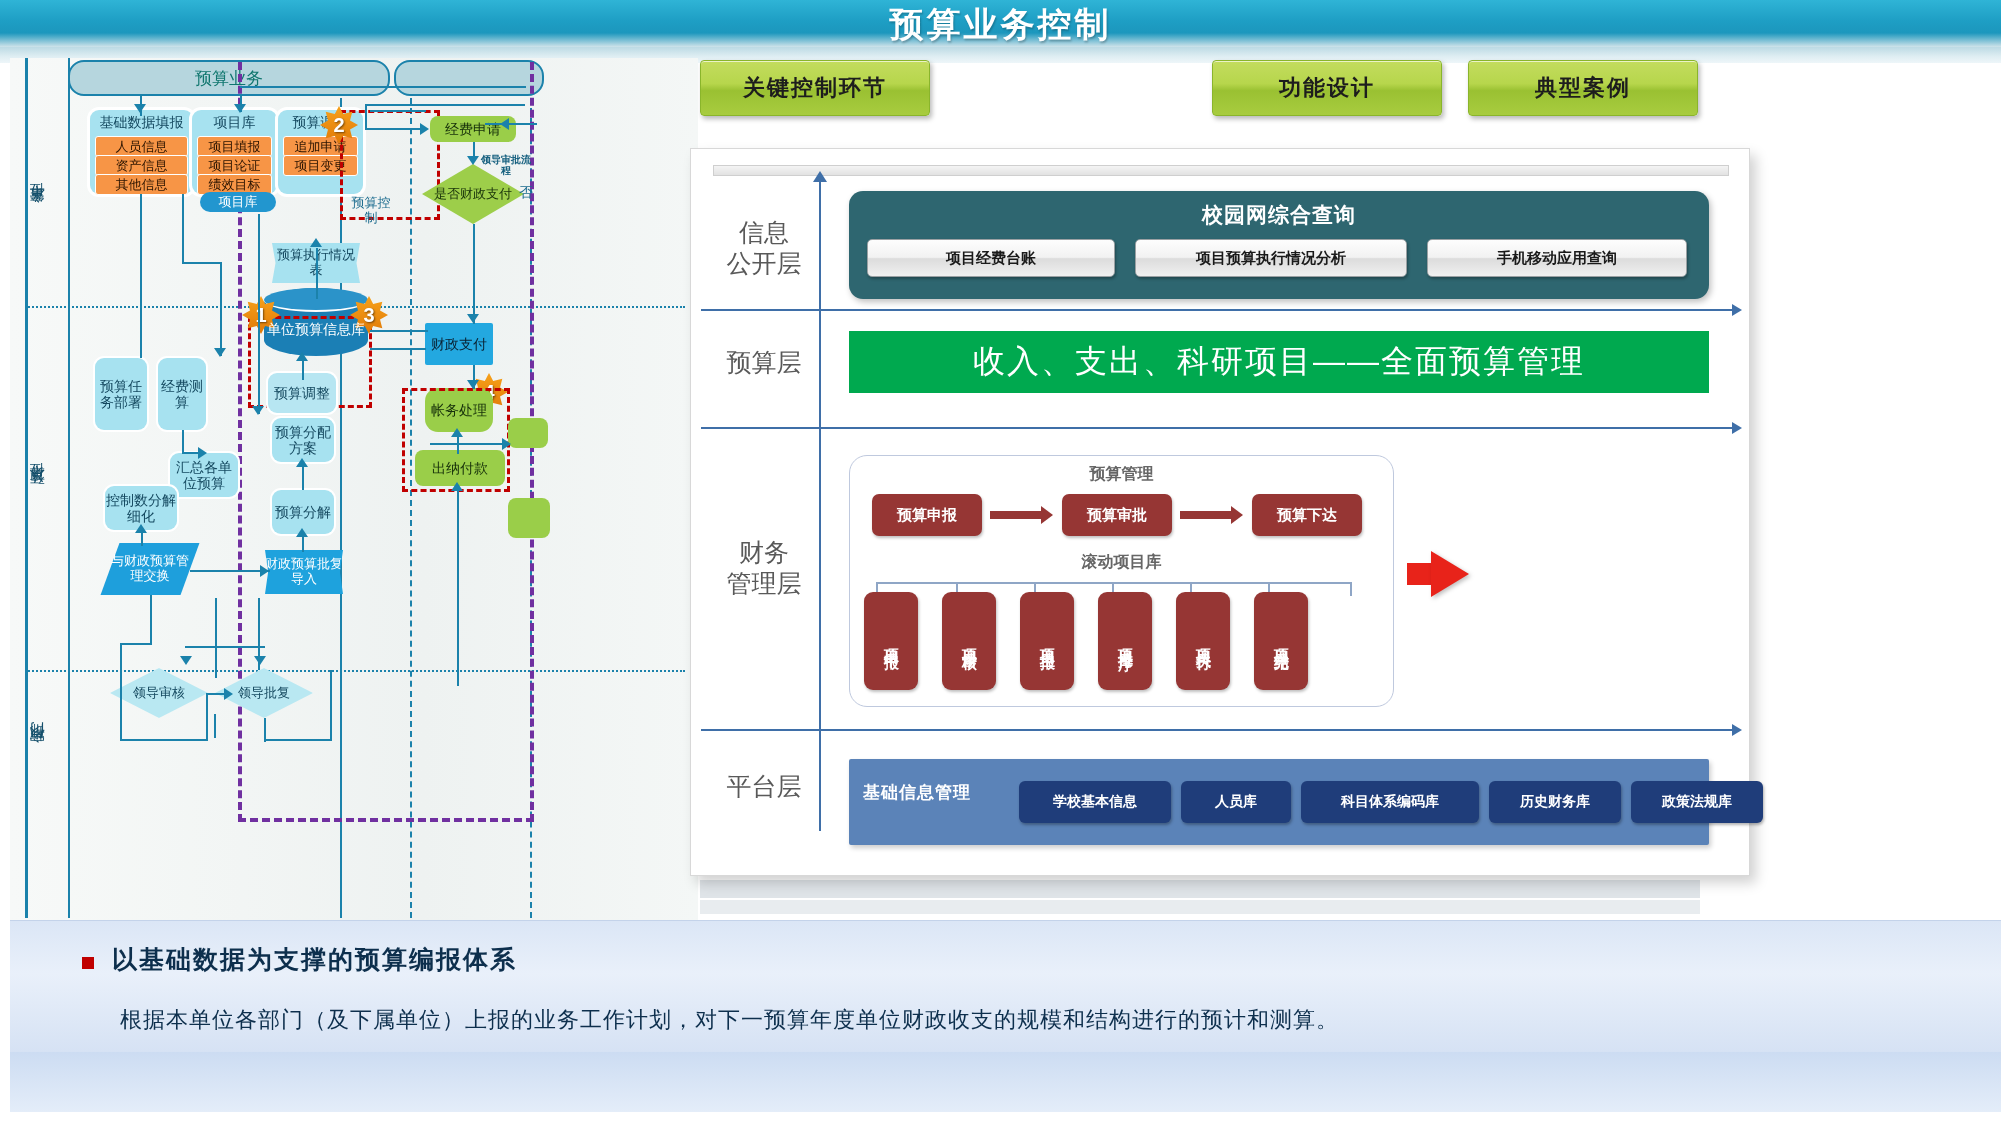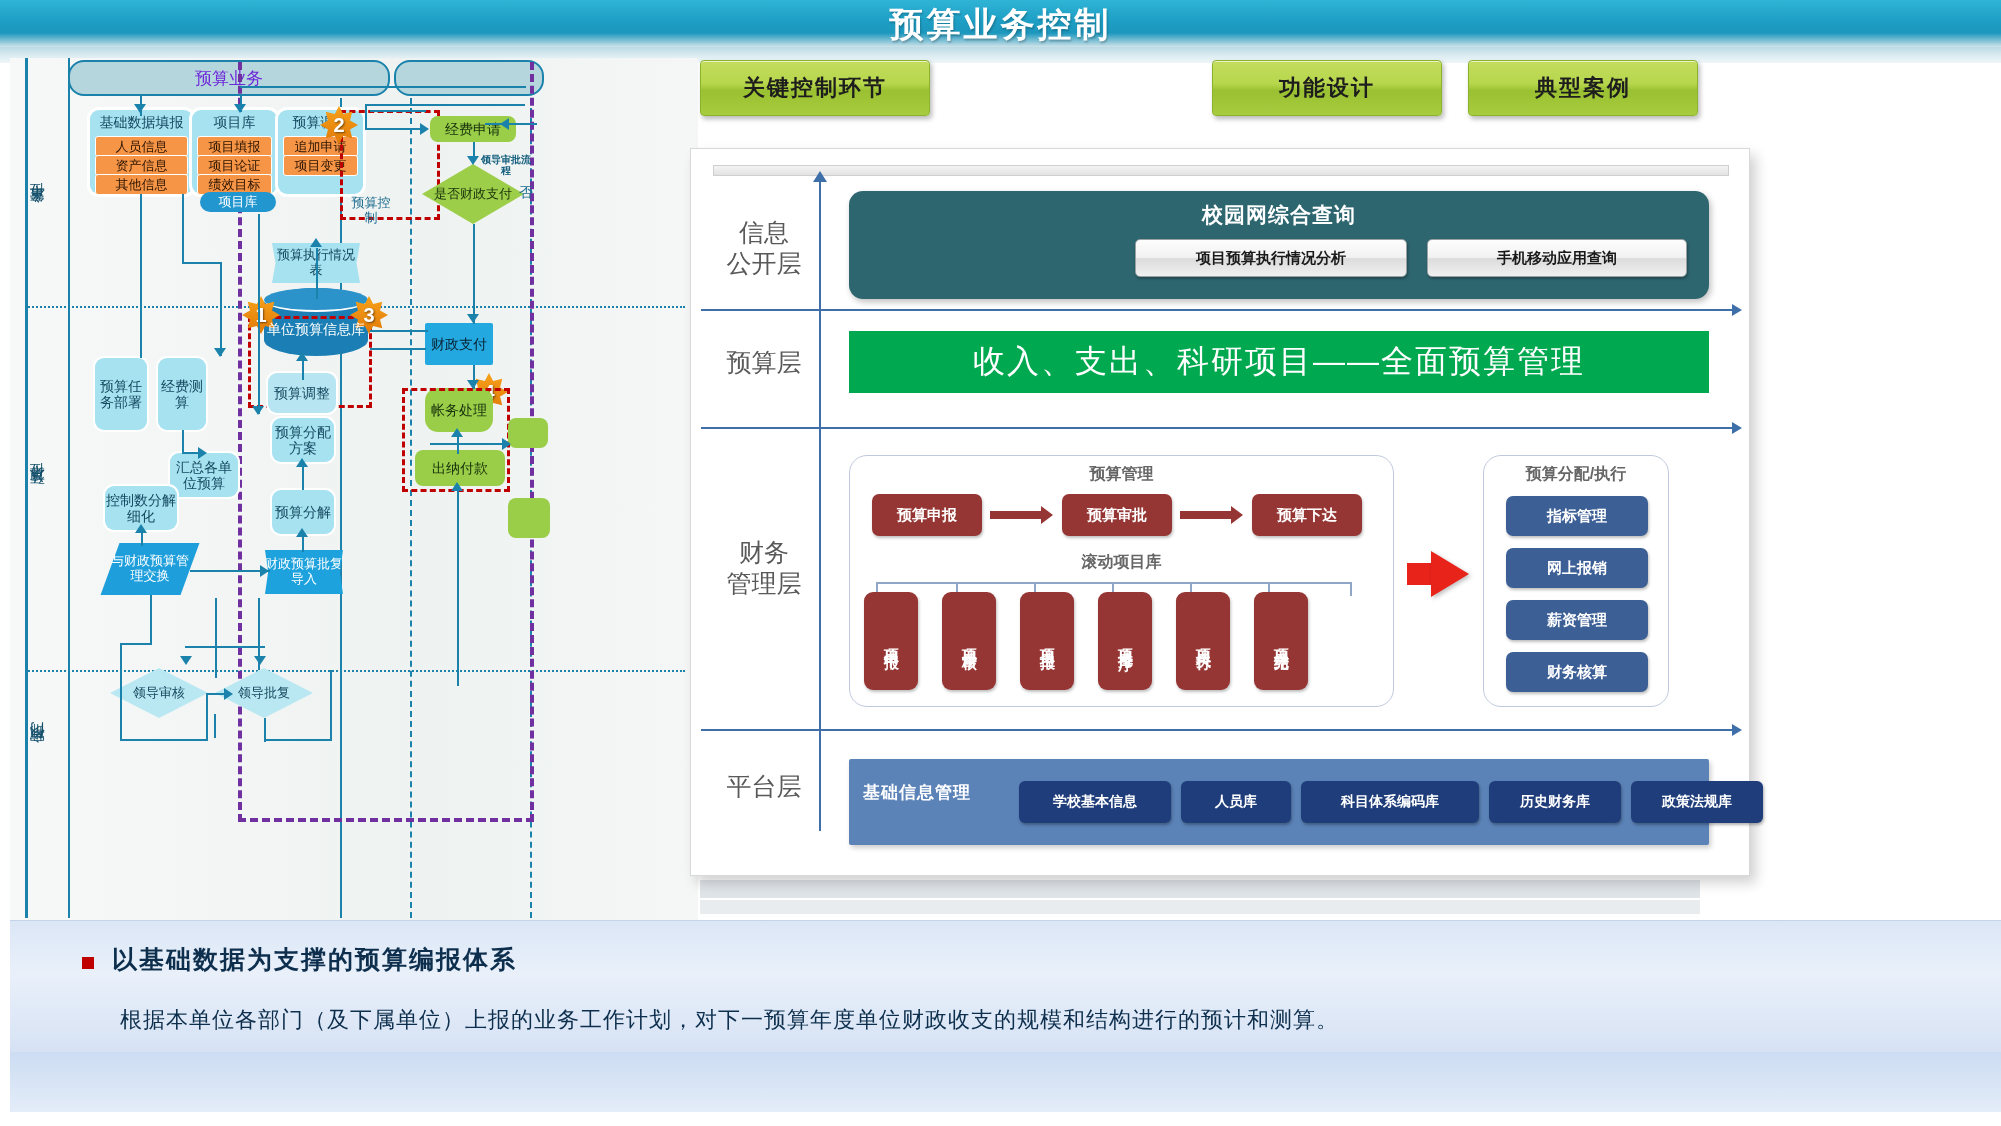--- a/index.html
+++ b/index.html
@@ -54,21 +54,21 @@
     position: absolute; left: 18px; width: 32px;
     writing-mode: vertical-rl; text-orientation: upright;
     transform: rotate(180deg);
     font-size: 15px; color: #144f6b; letter-spacing: 2px; text-align: center;
   }
 
   .hdr-band {
     position: absolute; height: 36px; border: 2px solid #1b82ab;
     background: #b6d6de; border-radius: 16px;
     display: flex; align-items: center; justify-content: center;
-    font-size: 17px; color: #6d28d9;
+    font-size: 17px; color: #0f766e;
   }
 
   .grp {
     position: absolute; border-radius: 9px;
     background: #a7e2f0; box-shadow: 0 0 0 3px #ffffff;
   }
   .grp-title {
     position: absolute; left: 0; top: 0; width: 100%; height: 26px;
     display: flex; align-items: center; justify-content: center;
     font-size: 14px; color: #14485f;
@@ -466,20 +466,21 @@
     <div class="layer-sep" style="top:268px;"></div>
     <div class="layer-sep" style="top:570px;"></div>
 
     <div class="layer-name" style="top:58px;">信息<br>公开层</div>
     <div class="layer-name" style="top:188px;">预算层</div>
     <div class="layer-name" style="top:378px;">财务<br>管理层</div>
     <div class="layer-name" style="top:612px;">平台层</div>
 
     <div class="teal-card" style="left:148px; top:32px; width:860px; height:108px;">
       <div class="teal-title">校园网综合查询</div>
+      <div class="wbtn" style="left:18px; top:48px; width:248px;">项目经费台账</div>
       <div class="wbtn" style="left:286px; top:48px; width:272px;">项目预算执行情况分析</div>
       <div class="wbtn" style="left:578px; top:48px; width:260px;">手机移动应用查询</div>
     </div>
 
     <div class="green-band" style="left:148px; top:172px; width:860px; height:62px;">收入、支出、科研项目——全面预算管理</div>
 
     <div class="round-panel" style="left:148px; top:296px; width:545px; height:252px;">
       <div class="panel-cap">预算管理</div>
 
       <div class="dred" style="left:22px; top:38px; width:110px; height:42px;">预算申报</div>
@@ -502,27 +503,20 @@
       <div class="dred vert" style="left:92px;  top:136px; width:54px; height:98px;">项目审核</div>
       <div class="dred vert" style="left:170px; top:136px; width:54px; height:98px;">项目上报</div>
       <div class="dred vert" style="left:248px; top:136px; width:54px; height:98px;">项目排序</div>
       <div class="dred vert" style="left:326px; top:136px; width:54px; height:98px;">项目执行</div>
       <div class="dred vert" style="left:404px; top:136px; width:54px; height:98px;">项目完结</div>
     </div>
 
     <div class="bigarrow-tail" style="left:706px; top:404px; width:26px; height:22px;"></div>
     <div class="bigarrow" style="left:730px; top:392px;"></div>
 
-    <div class="round-panel" style="left:782px; top:296px; width:186px; height:252px;">
-      <div class="panel-cap">预算分配/执行</div>
-      <div class="nbtn" style="left:22px; top:40px; width:142px; height:40px;">指标管理</div>
-      <div class="nbtn" style="left:22px; top:92px; width:142px; height:40px;">网上报销</div>
-      <div class="nbtn" style="left:22px; top:144px; width:142px; height:40px;">薪资管理</div>
-      <div class="nbtn" style="left:22px; top:196px; width:142px; height:40px;">财务核算</div>
-    </div>
 
     <div class="plat-bar" style="left:148px; top:600px; width:860px; height:86px;">
       <div class="plat-title">基础信息管理</div>
       <div class="dbtn" style="left:170px; top:22px; width:152px;">学校基本信息</div>
       <div class="dbtn" style="left:332px; top:22px; width:110px;">人员库</div>
       <div class="dbtn" style="left:452px; top:22px; width:178px;">科目体系编码库</div>
       <div class="dbtn" style="left:640px; top:22px; width:132px;">历史财务库</div>
       <div class="dbtn" style="left:782px; top:22px; width:132px;">政策法规库</div>
     </div>
   </div>

